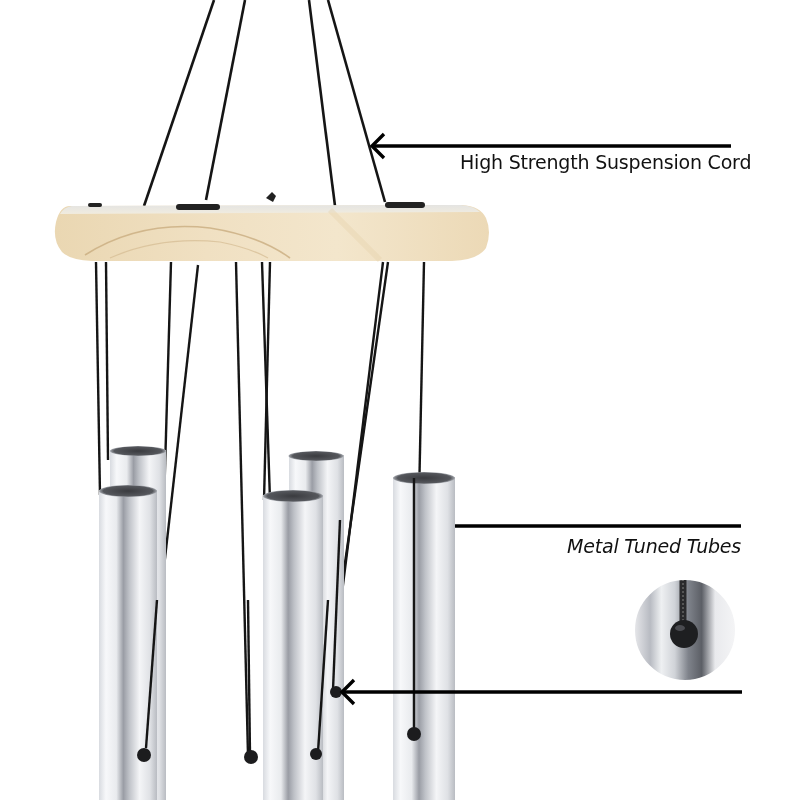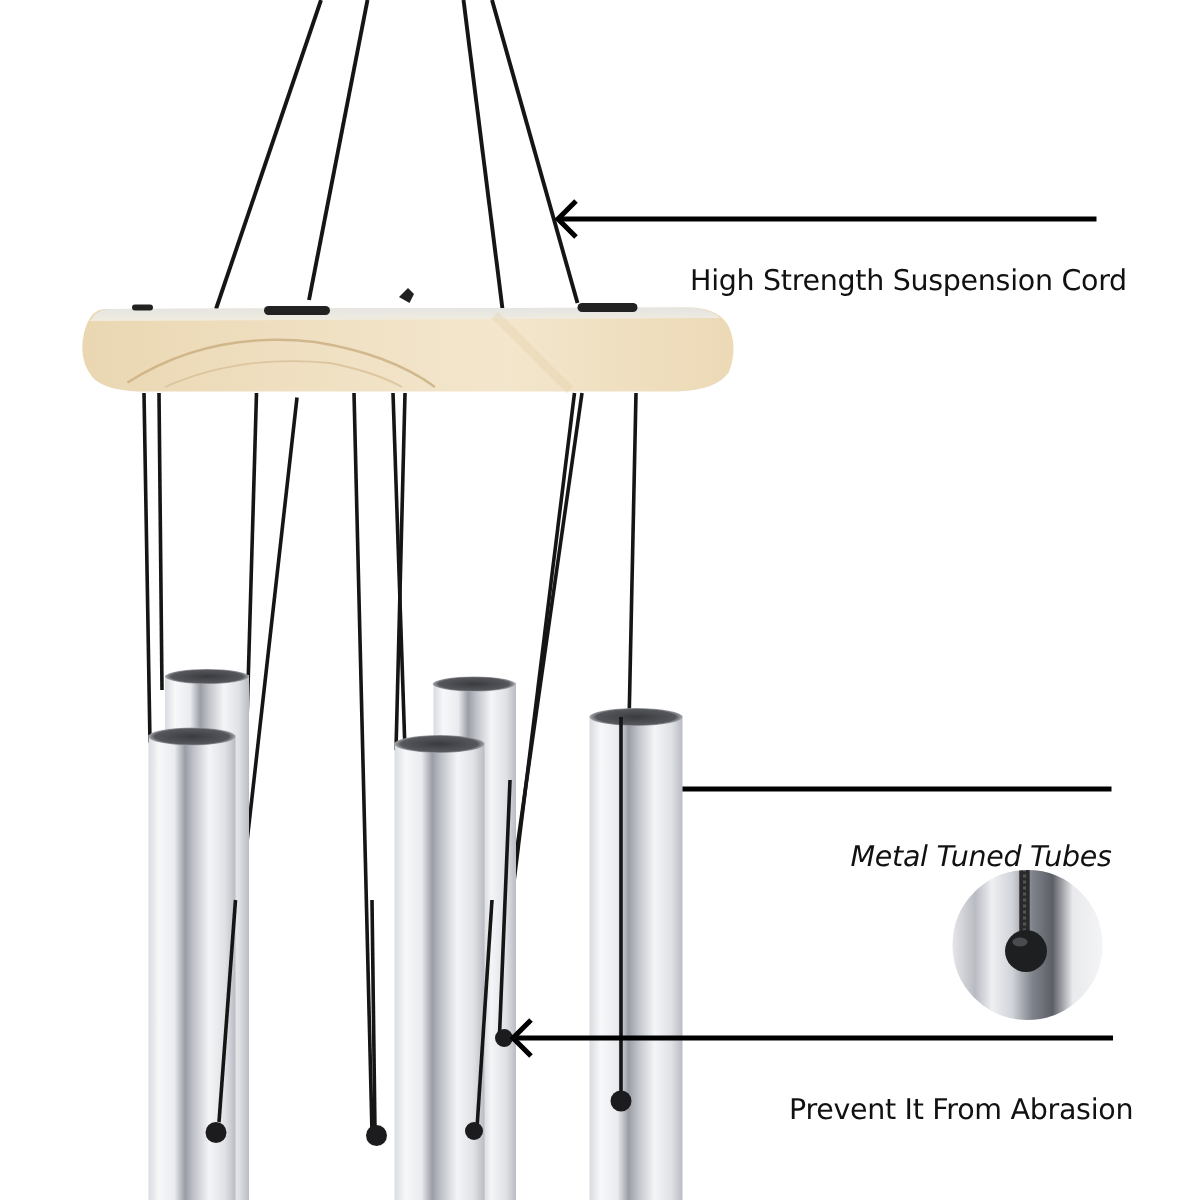--- a/index.html
+++ b/index.html
@@ -1,20 +1,20 @@
 <!DOCTYPE html>
 <html><head>
   <meta charset="utf-8">
   <style>
     html, body { margin: 0; padding: 0; background: #ffffff; }
     body { width: 800px; height: 800px; position: relative; overflow: hidden;
            font-family: "Liberation Sans", "DejaVu Sans", sans-serif; }
     #stage { position: absolute; left: 0; top: 0; width: 800px; height: 800px; }
     .label { position: absolute; color: #111; font-size: 19px; white-space: nowrap;
-             font-family: "DejaVu Sans", "Liberation Sans", sans-serif; letter-spacing: -0.2px; margin-top: 25px; }
+             font-family: "DejaVu Sans", "Liberation Sans", sans-serif; letter-spacing: -0.2px; }
     .label-lines { line-height: 25px; }
     .label-lines div { display: block; }
   </style>
 </head>
 <body>
 
 <div id="stage">
   <svg width="800" height="800" viewBox="0 0 800 800" xmlns="http://www.w3.org/2000/svg">
     <defs>
       <linearGradient id="tubeGrad" x1="0" y1="0" x2="1" y2="0">
@@ -142,15 +142,14 @@
       <line x1="683" y1="575" x2="683" y2="628" stroke="#555" stroke-width="2" stroke-dasharray="2,2"></line>
       <circle cx="684" cy="634" r="14" fill="#1e1f21"></circle>
       <ellipse cx="680" cy="628" rx="5" ry="3" fill="#4a4b50"></ellipse>
     </g>
     <circle cx="685" cy="630" r="52" fill="none" stroke="#ffffff" stroke-width="4"></circle>
   </svg>
 
   <div class="label" style="left:460px; top:151px;">High Strength Suspension Cord</div>
   <div class="label" style="left:567px; top:535px;font-style:italic;">Metal Tuned Tubes</div>
   <div class="label label-lines" style="left:526px; top:703px;">
-    <div>Prevent It From Abrasion</div>
   </div>
 </div>
 
 </body></html>

